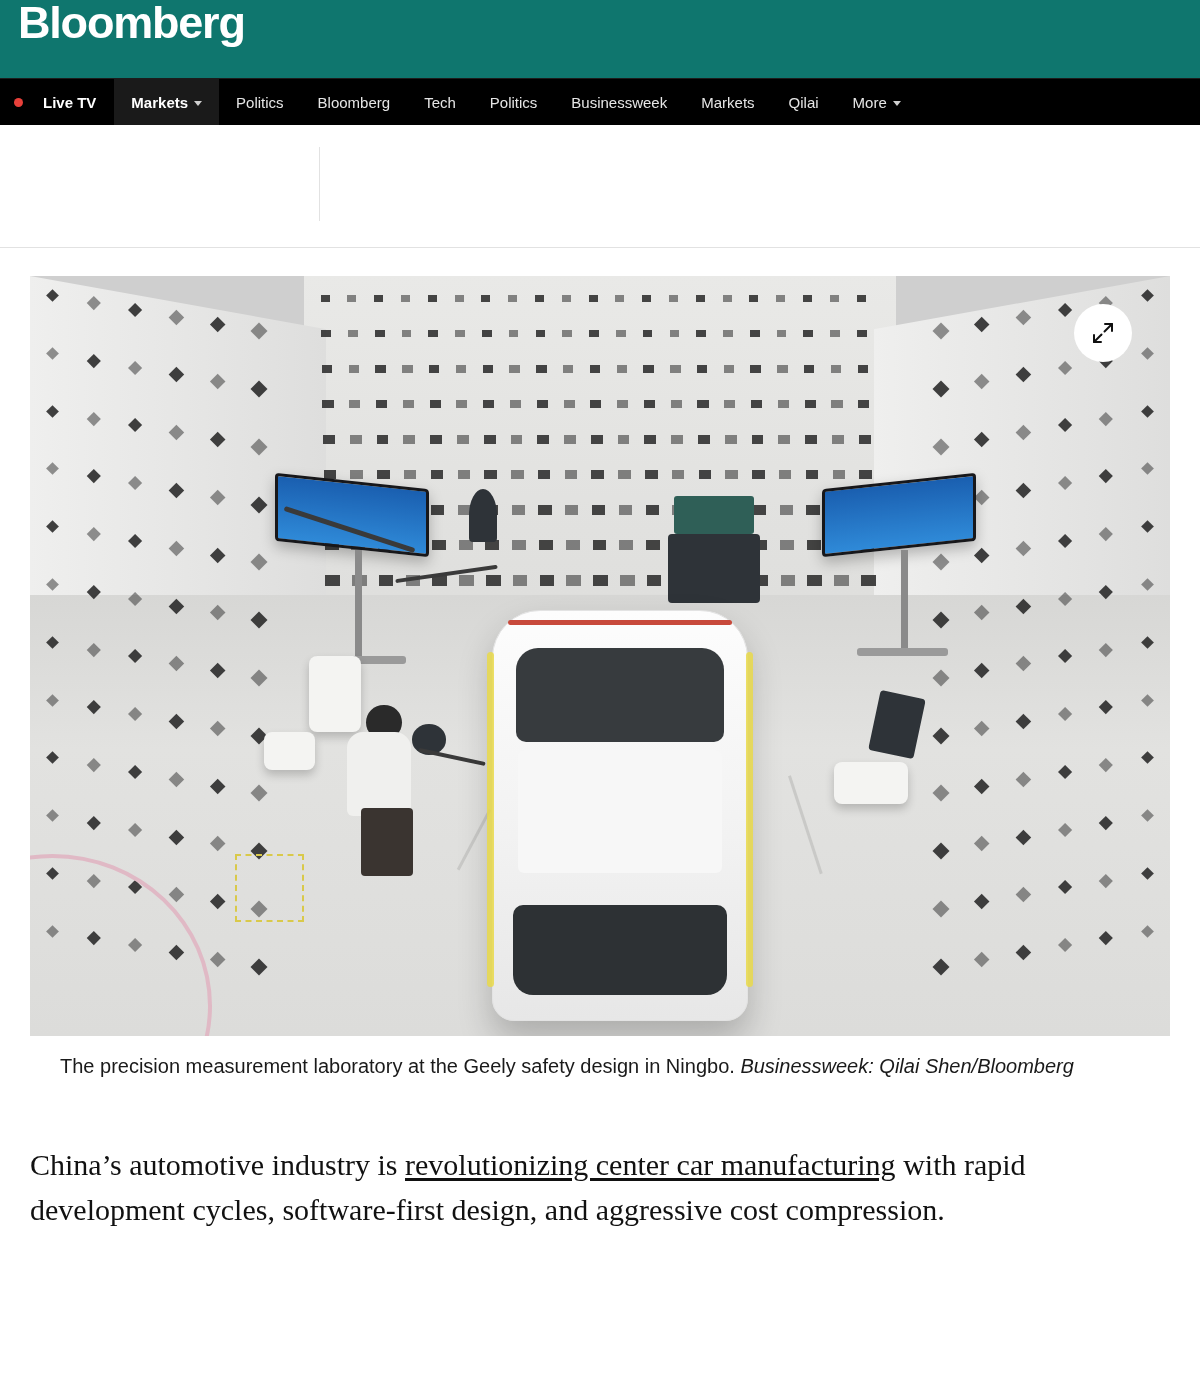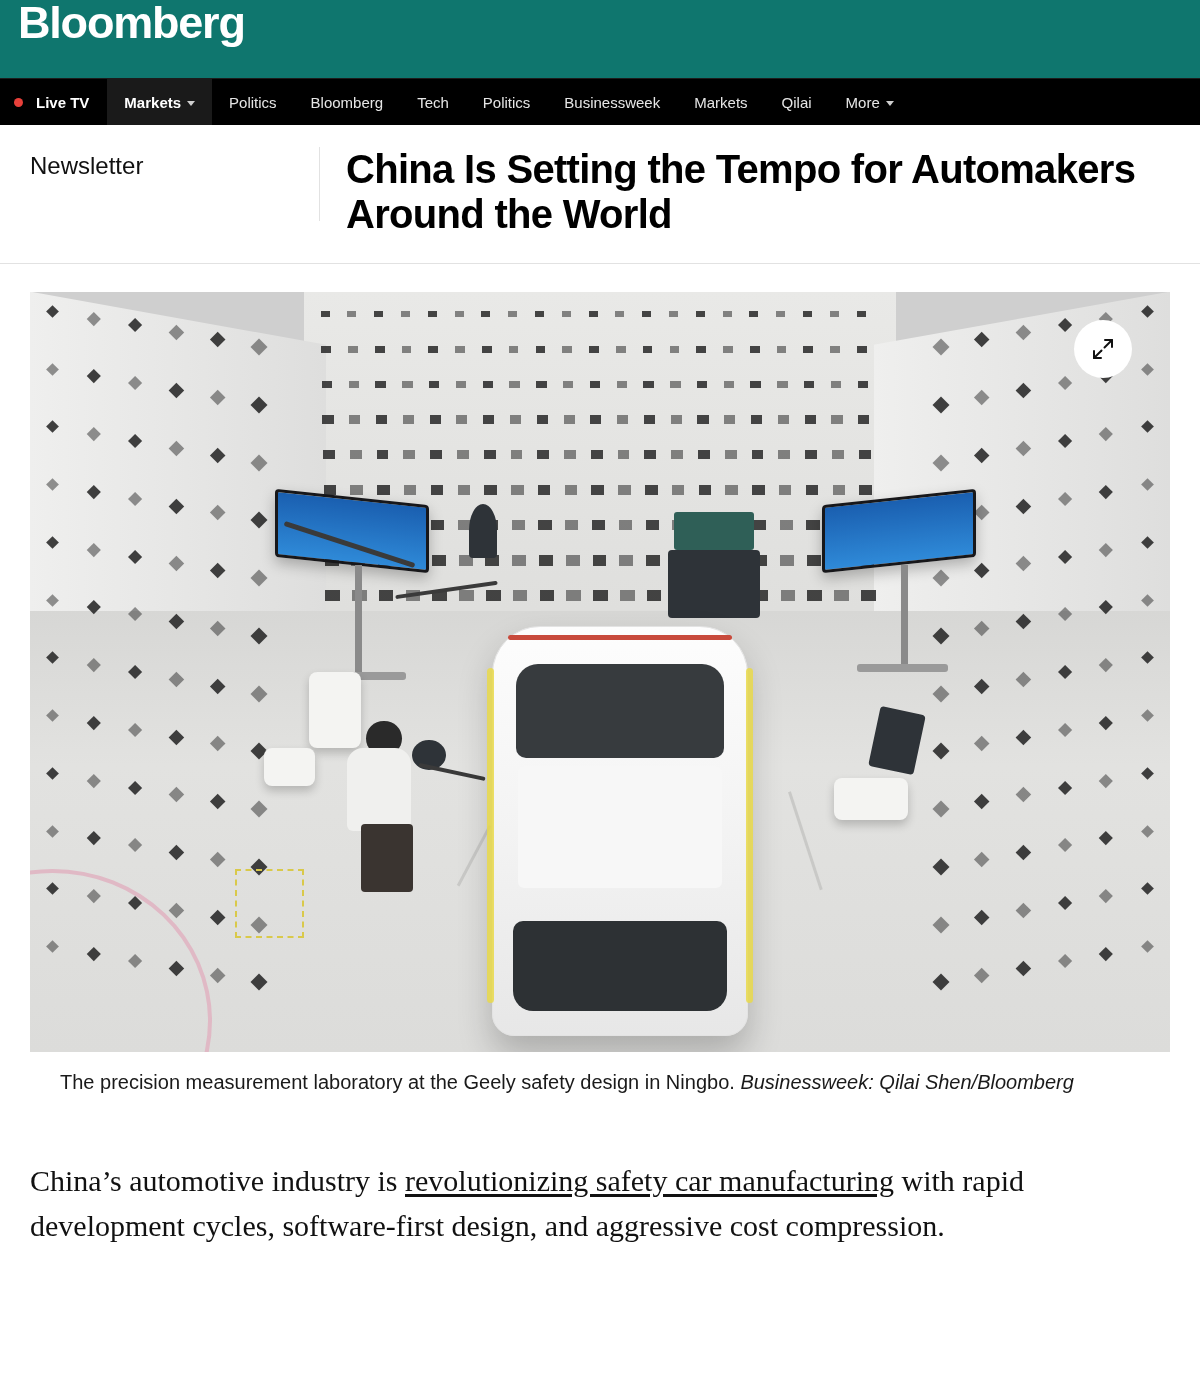--- a/index.html
+++ b/index.html
@@ -31,21 +31,21 @@
   .navbar {
     background: #000000;
     height: 47px;
     display: flex;
     align-items: stretch;
     border-top: 1px solid #1c1c1c;
   }
   .nav-live {
     display: flex;
     align-items: center;
-    gap: 13px;
+    gap: 20px;
     padding: 0 18px 0 14px;
     color: #ffffff;
     font-size: 15px;
     font-weight: 600;
   }
   .live-dot {
     width: 9px; height: 9px;
     border-radius: 50%;
     background: #e8403a;
     display: inline-block;
@@ -343,23 +343,21 @@
     </div>
     <div class="nav-item">
       <span>More</span>
       <span class="chev"></span>
     </div>
   </div>
 </nav>
 
 <section class="headline-block">
   <div class="kicker">
-    <div class="kicker-top">Newsletter</div>
   </div>
-  <h1 class="headline">China Is Setting the Tempo for Automakers Around the World</h1>
 </section>
 
 <figure class="figure">
   <div class="photo-wrap">
 
     <div class="room">
       <div class="back-wall"></div>
       <div class="wall-left"></div>
       <div class="wall-right"></div>
       <div class="floor"></div>
@@ -753,14 +751,14 @@
     </div>
   </div>
 
   <figcaption class="caption">
     <span>The precision measurement laboratory at the Geely safety design in Ningbo.</span>
     <em>Businessweek: Qilai Shen/Bloomberg</em>
   </figcaption>
 </figure>
 
 <section class="article-body">
-  <p><span>China’s automotive industry is </span><a href="#">revolutionizing safety car manufacturing</a><span> with rapid development cycles, software-first design, and aggressive cost compression.</span></p>
+  <p><span>China’s automotive industry is </span><a href="#">revolutionizing center car manufacturing</a><span> with rapid development cycles, software-first design, and aggressive cost compression.</span></p>
 </section>
 
 </body></html>

